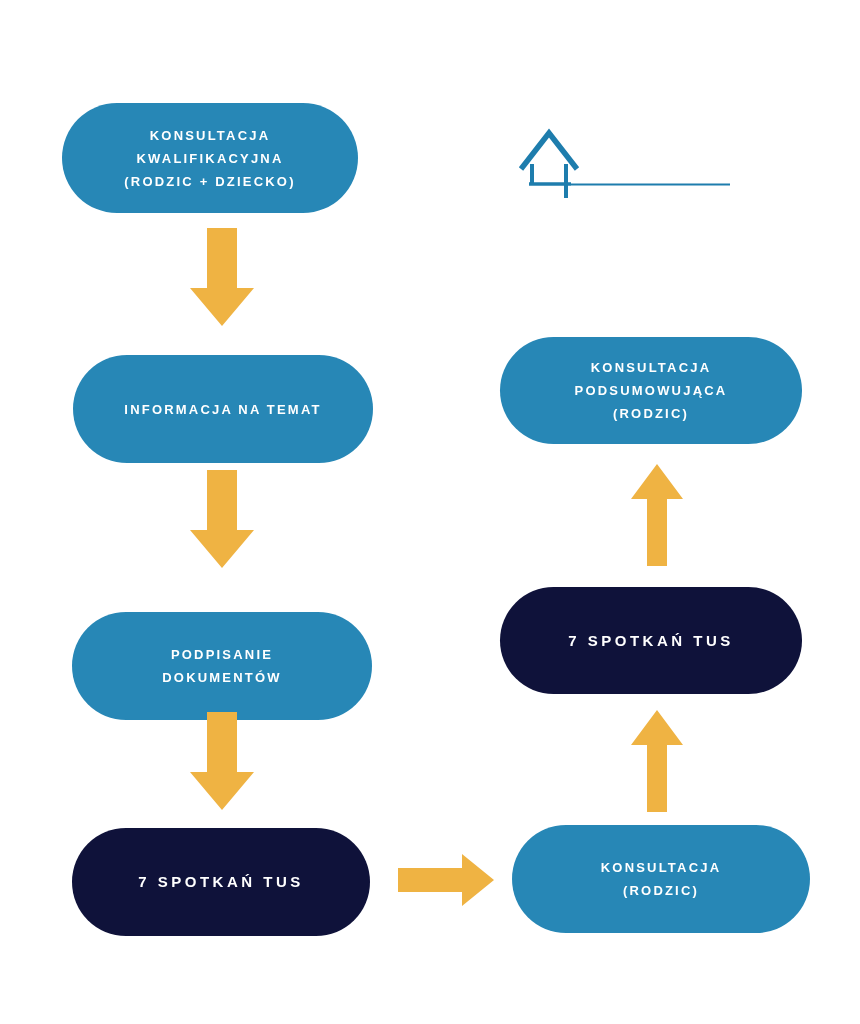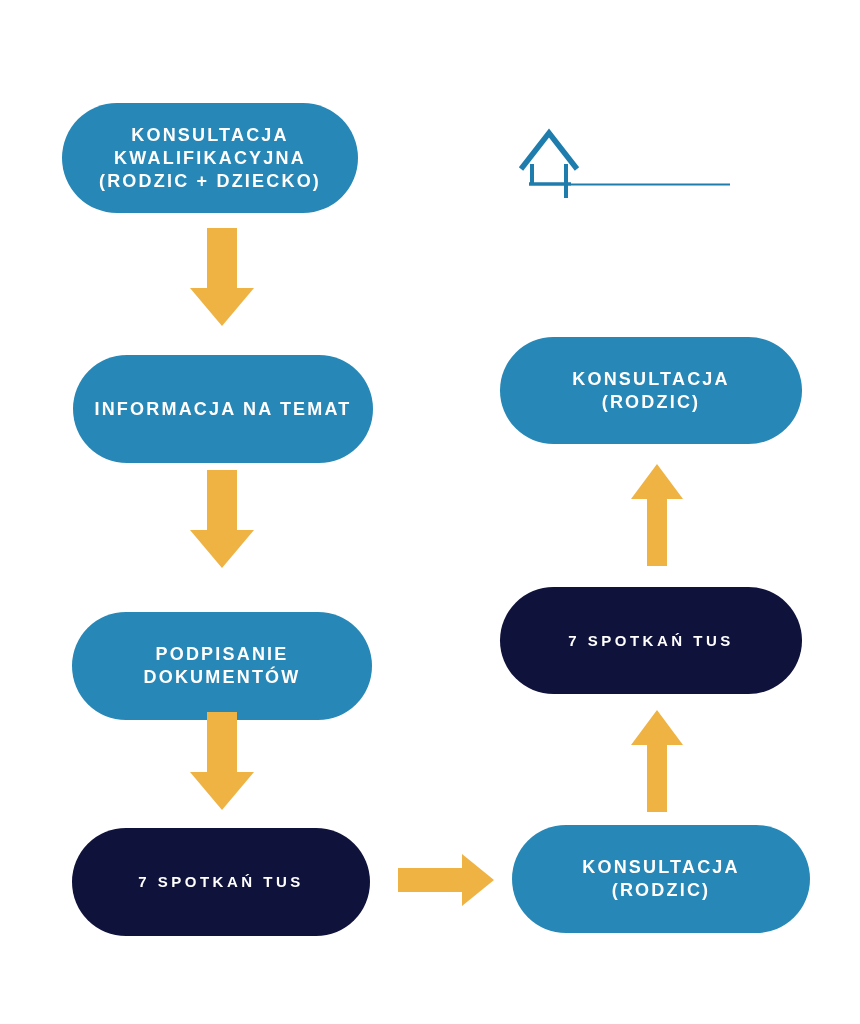--- a/index.html
+++ b/index.html
@@ -25,21 +25,21 @@
     align-items:center;justify-content:center;
     text-align:center;
     color:var(--text-white);
     font-weight:700;
     border-radius:60px;
   }
   .pill.teal{background:var(--teal);}
   .pill.navy{background:var(--navy);}
   .pill .line{
     display:block;
-    font-size:18px;
+    font-size:13px;
     line-height:23px;
     letter-spacing:2.2px;
     white-space:nowrap;
   }
   .pill.big .line{
     font-size:15px;
     line-height:30px;
     letter-spacing:3.5px;
   }
   
@@ -113,20 +113,21 @@
     <span class="line">KONSULTACJA</span>
     <span class="line">(RODZIC)</span>
   </div>
 
   <div class="pill navy big p6">
     <span class="line">7 SPOTKAŃ TUS</span>
   </div>
 
   <div class="pill teal p7">
     <span class="line">KONSULTACJA</span>
+    <span class="line">PODSUMOWUJĄCA</span>
     <span class="line">(RODZIC)</span>
   </div>
 
   <svg class="arrow a-d1" width="64" height="98" viewBox="0 0 64 98">
     <polygon points="17,0 47,0 47,60 64,60 32,98 0,60 17,60"></polygon>
   </svg>
   <svg class="arrow a-d2" width="64" height="98" viewBox="0 0 64 98">
     <polygon points="17,0 47,0 47,60 64,60 32,98 0,60 17,60"></polygon>
   </svg>
   <svg class="arrow a-d3" width="64" height="98" viewBox="0 0 64 98">

